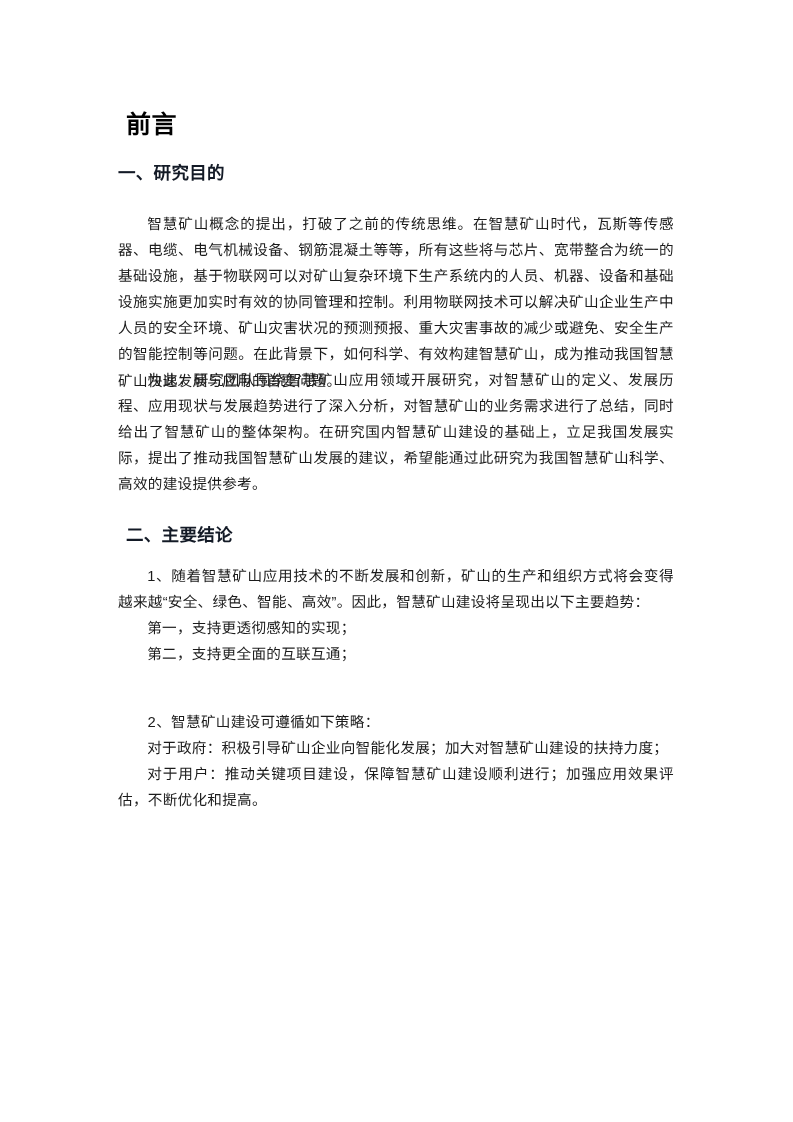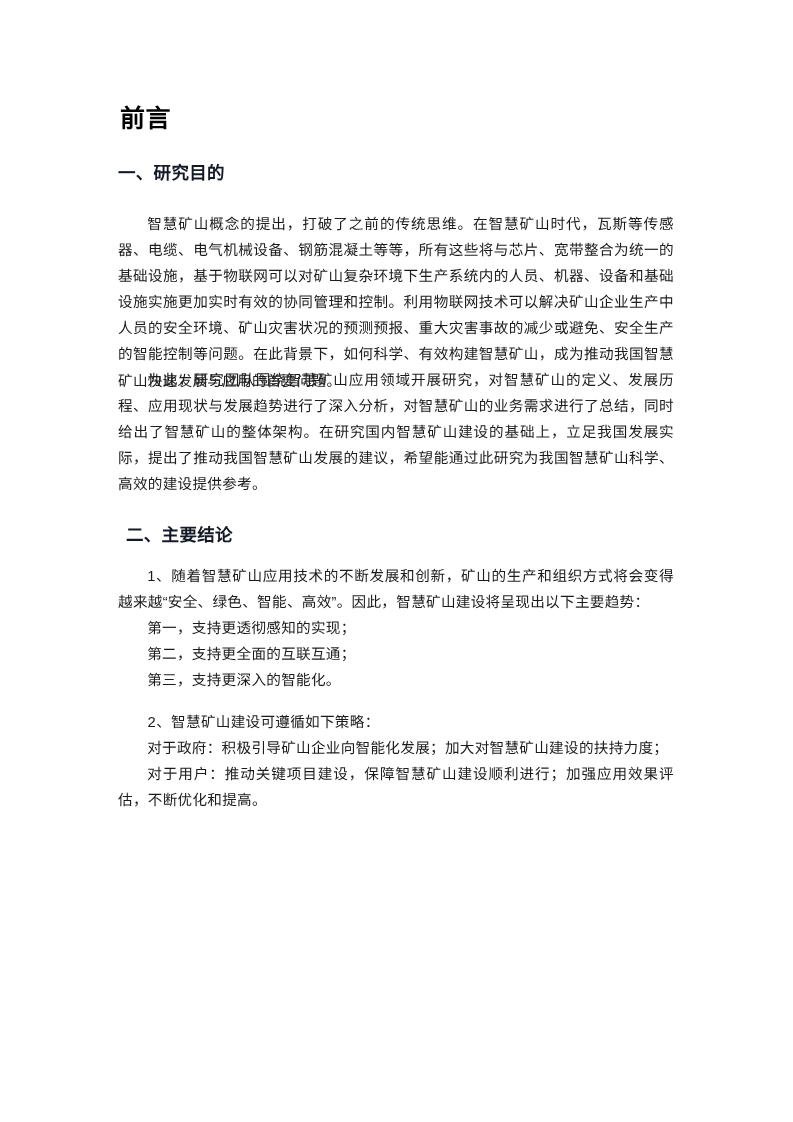--- a/index.html
+++ b/index.html
@@ -22,21 +22,21 @@
   }
   .content {
     position: absolute;
     left: 118px;
     top: 0;
     width: 556px;
   }
 
   
   .doc-title {
-    margin: 2px;
+    margin: 8px;
     padding: 0;
     position: absolute;
     left: 0;
     top: 99px;
     font-size: 25px;
     font-weight: bold;
     line-height: 34px;
     color: #000000;
     letter-spacing: 0.5px;
   }
@@ -101,21 +101,20 @@
     <div class="body-block blk-2">
       <p class="para">为此，研究团队围绕智慧矿山应用领域开展研究，对智慧矿山的定义、发展历程、应用现状与发展趋势进行了深入分析，对智慧矿山的业务需求进行了总结，同时给出了智慧矿山的整体架构。在研究国内智慧矿山建设的基础上，立足我国发展实际，提出了推动我国智慧矿山发展的建议，希望能通过此研究为我国智慧矿山科学、高效的建设提供参考。</p>
     </div>
 
     <h2 class="section-heading h-two">二、主要结论</h2>
 
     <div class="body-block blk-3">
       <p class="para">1、随着智慧矿山应用技术的不断发展和创新，矿山的生产和组织方式将会变得越来越“安全、绿色、智能、高效”。因此，智慧矿山建设将呈现出以下主要趋势：</p>
       <p class="para line-item">第一，支持更透彻感知的实现；</p>
       <p class="para line-item">第二，支持更全面的互联互通；</p>
-      <p class="para line-item">第三，支持更深入的智能化。</p>
     </div>
 
     <div class="body-block blk-4">
       <p class="para line-item">2、智慧矿山建设可遵循如下策略：</p>
       <p class="para line-item">对于政府：积极引导矿山企业向智能化发展；加大对智慧矿山建设的扶持力度；</p>
       <p class="para">对于用户：推动关键项目建设，保障智慧矿山建设顺利进行；加强应用效果评估，不断优化和提高。</p>
     </div>
 
   </div>
 </div>

